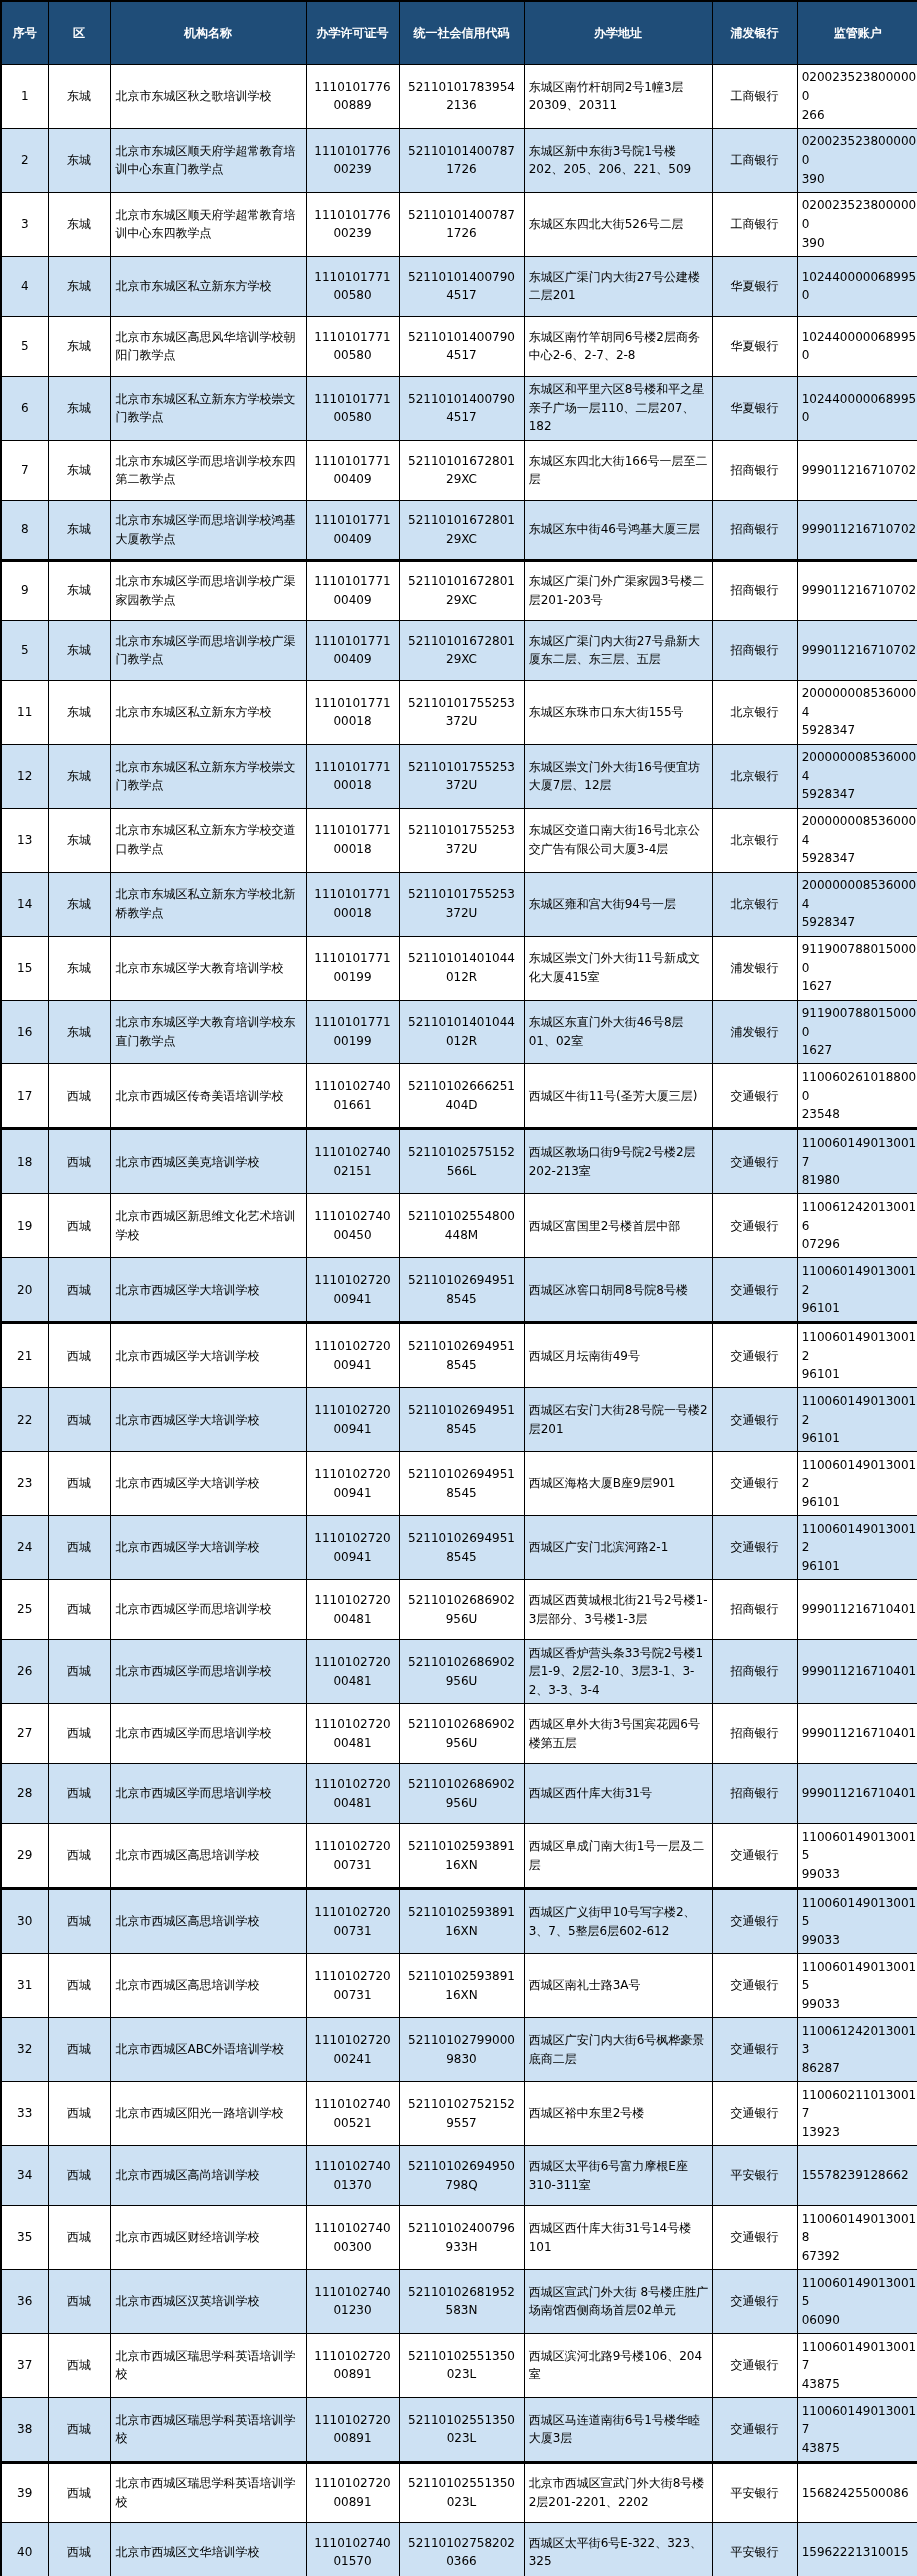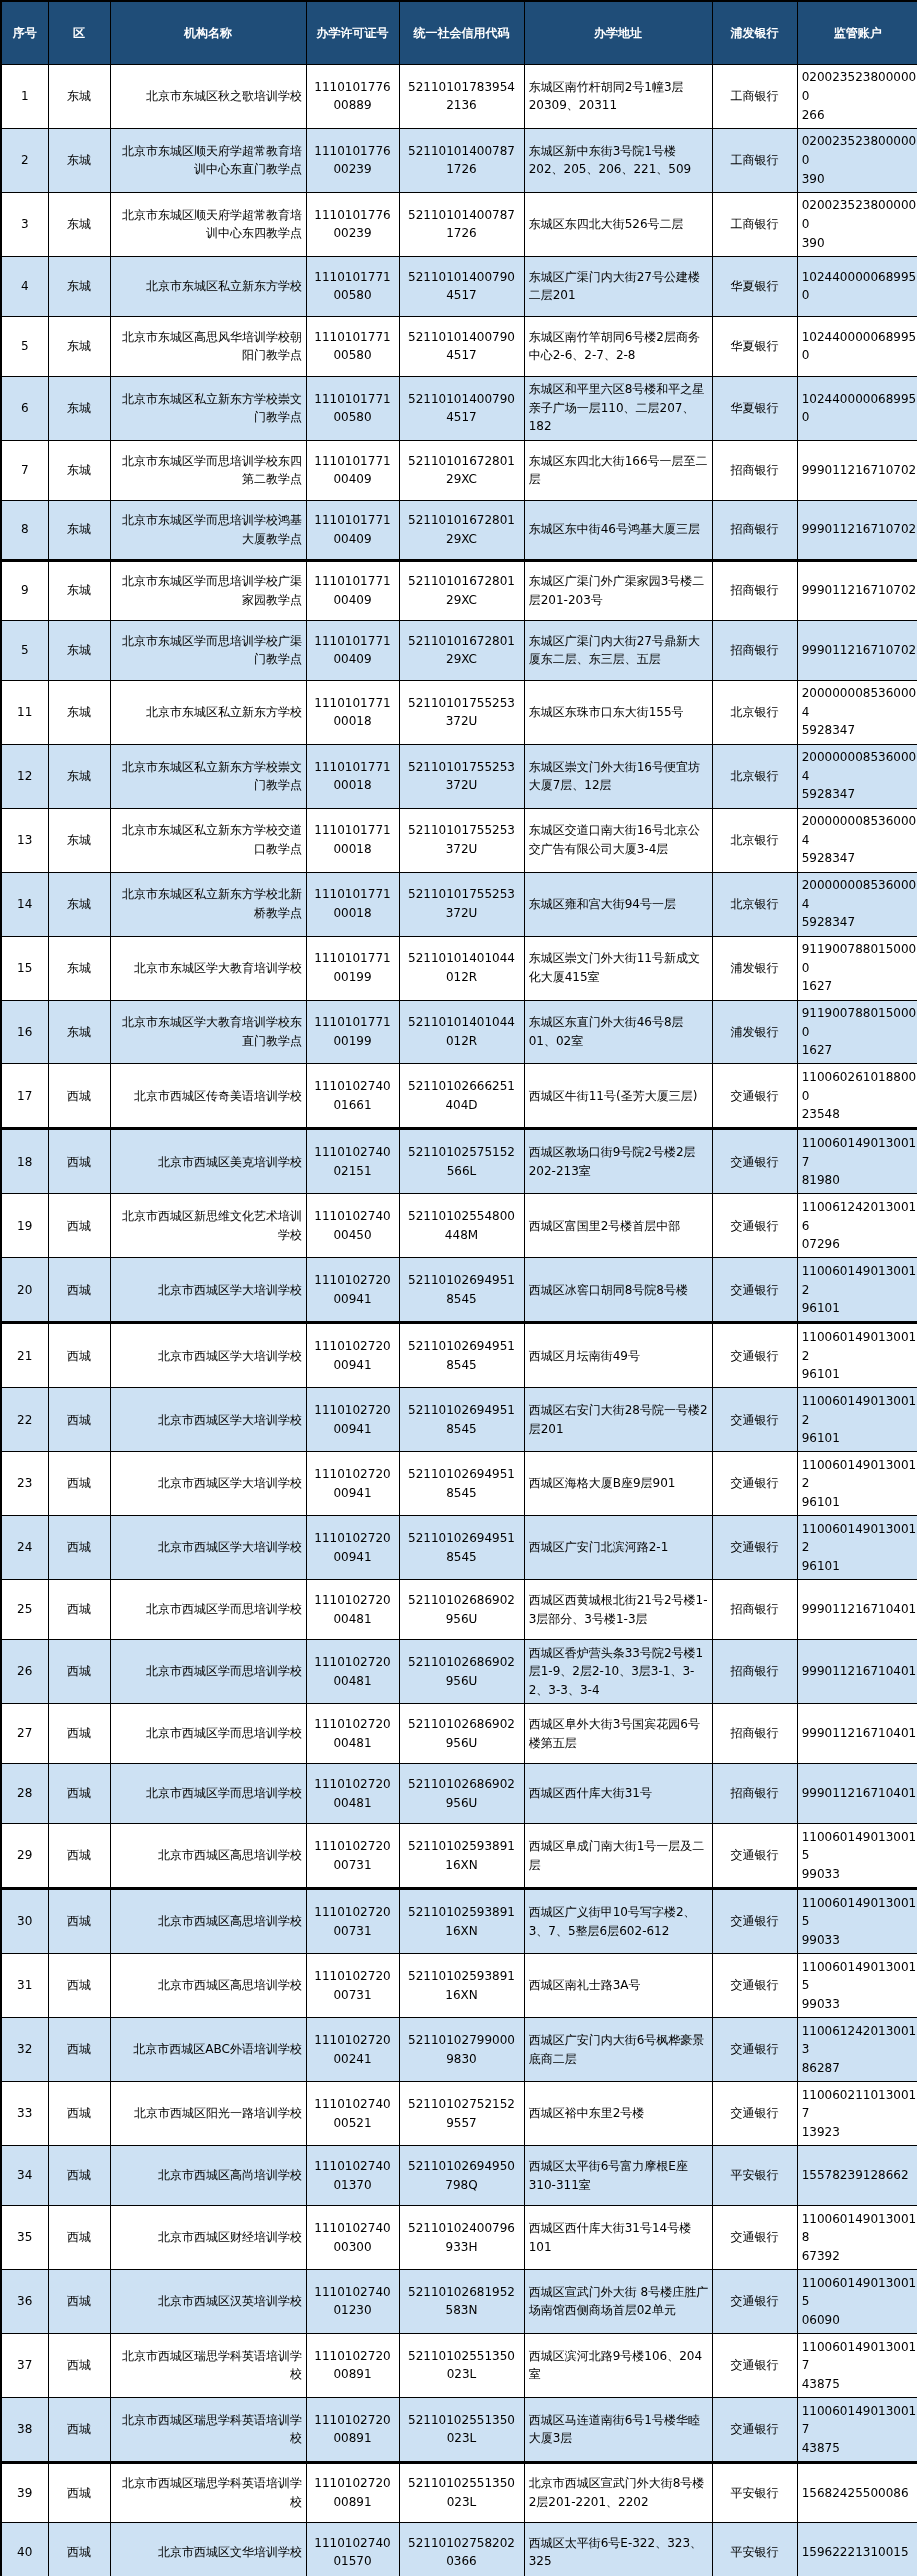--- a/index.html
+++ b/index.html
@@ -14,21 +14,21 @@
         padding:3.6px 3.6px;overflow-wrap:break-word;word-break:break-word;}
   thead th{background:var(--header-bg);color:var(--header-text);font-weight:bold;height:57px;
            text-align:center;padding:2.4px 1.2px;}
   tbody tr{height:60px;}
   tbody tr:nth-child(even) td{background:var(--row-even);}
   tbody tr:nth-child(odd) td{background:var(--row-odd);}
   tr.stitch td{border-top:3.6px solid var(--border);}
   .c-no,.c-district,.c-license,.c-code,.c-bank{text-align:center;}
   .c-name,.c-address,.c-account{text-align:left;}
   .c-license,.c-code,.c-account{white-space:pre-line;word-break:break-all;}
-  .c-name{padding-left:5px;text-align:right;}
+  .c-name{padding-left:5px;}
   .c-address{padding-left:4.2px;padding-right:2.4px;}
   .c-account{padding-left:4.2px;padding-right:1.8px;}
 </style>
 </head>
 <body>
 
 <table>
   <colgroup>
     <col style="width:47px">
       <col style="width:62px">

